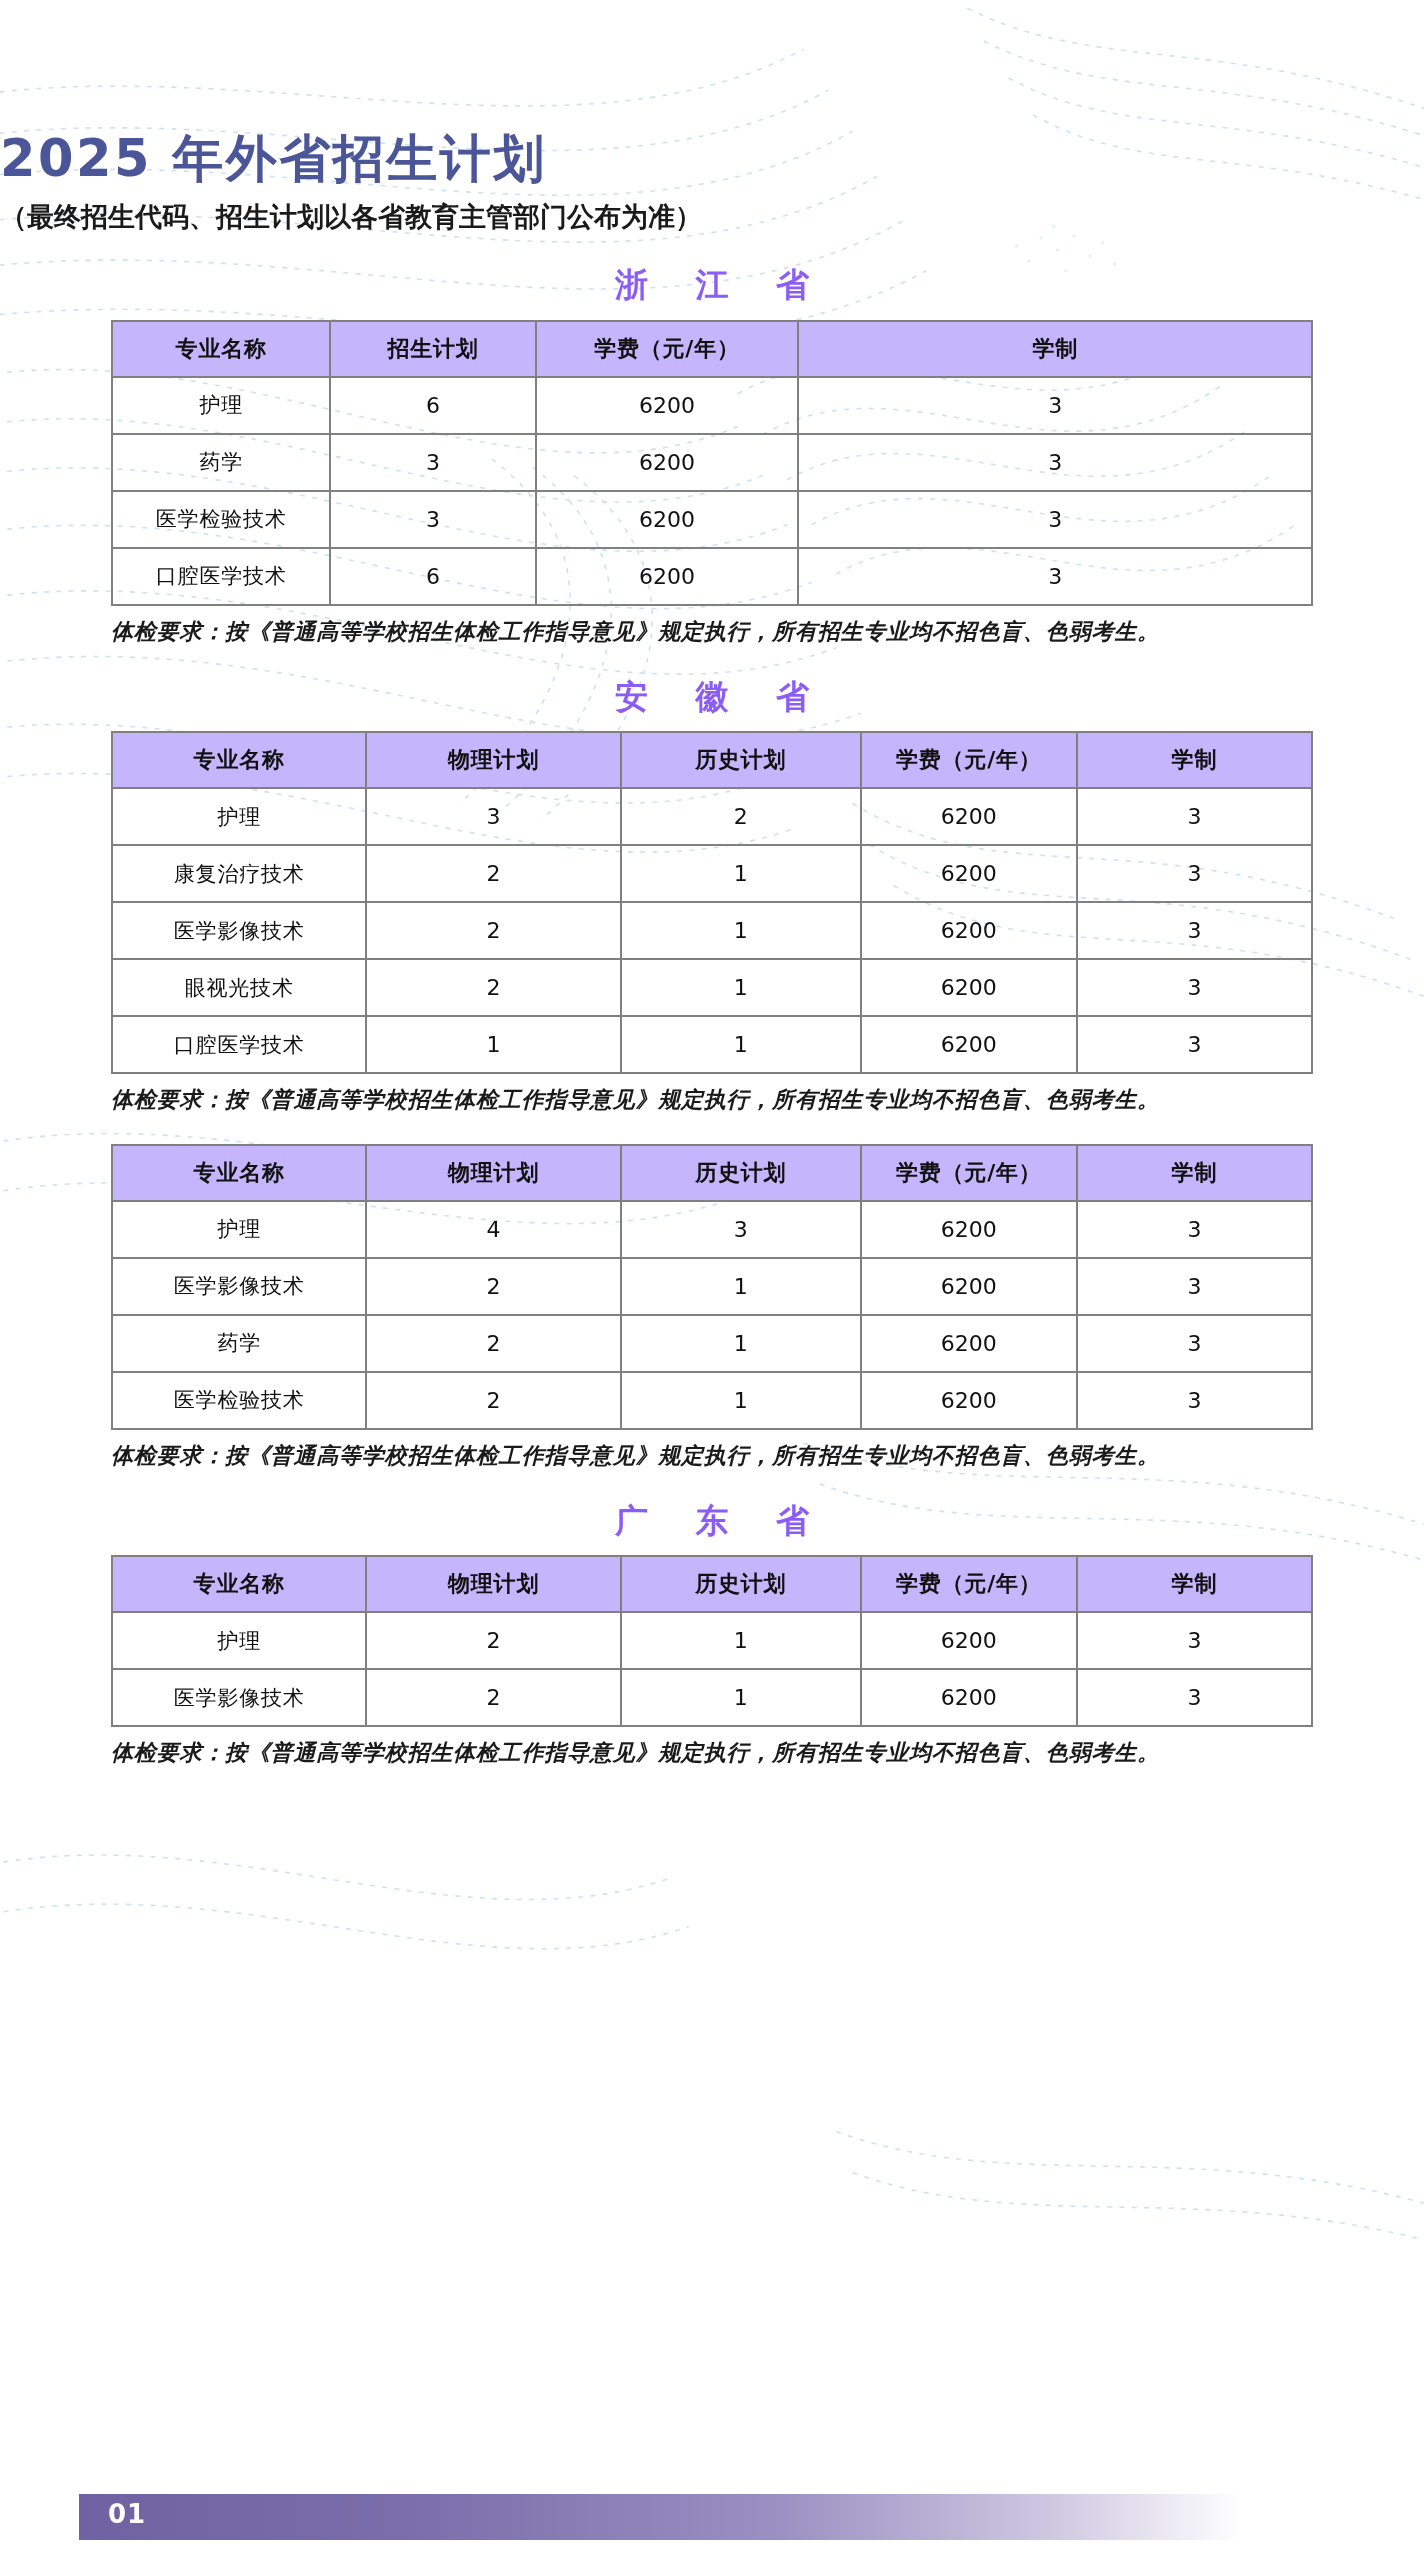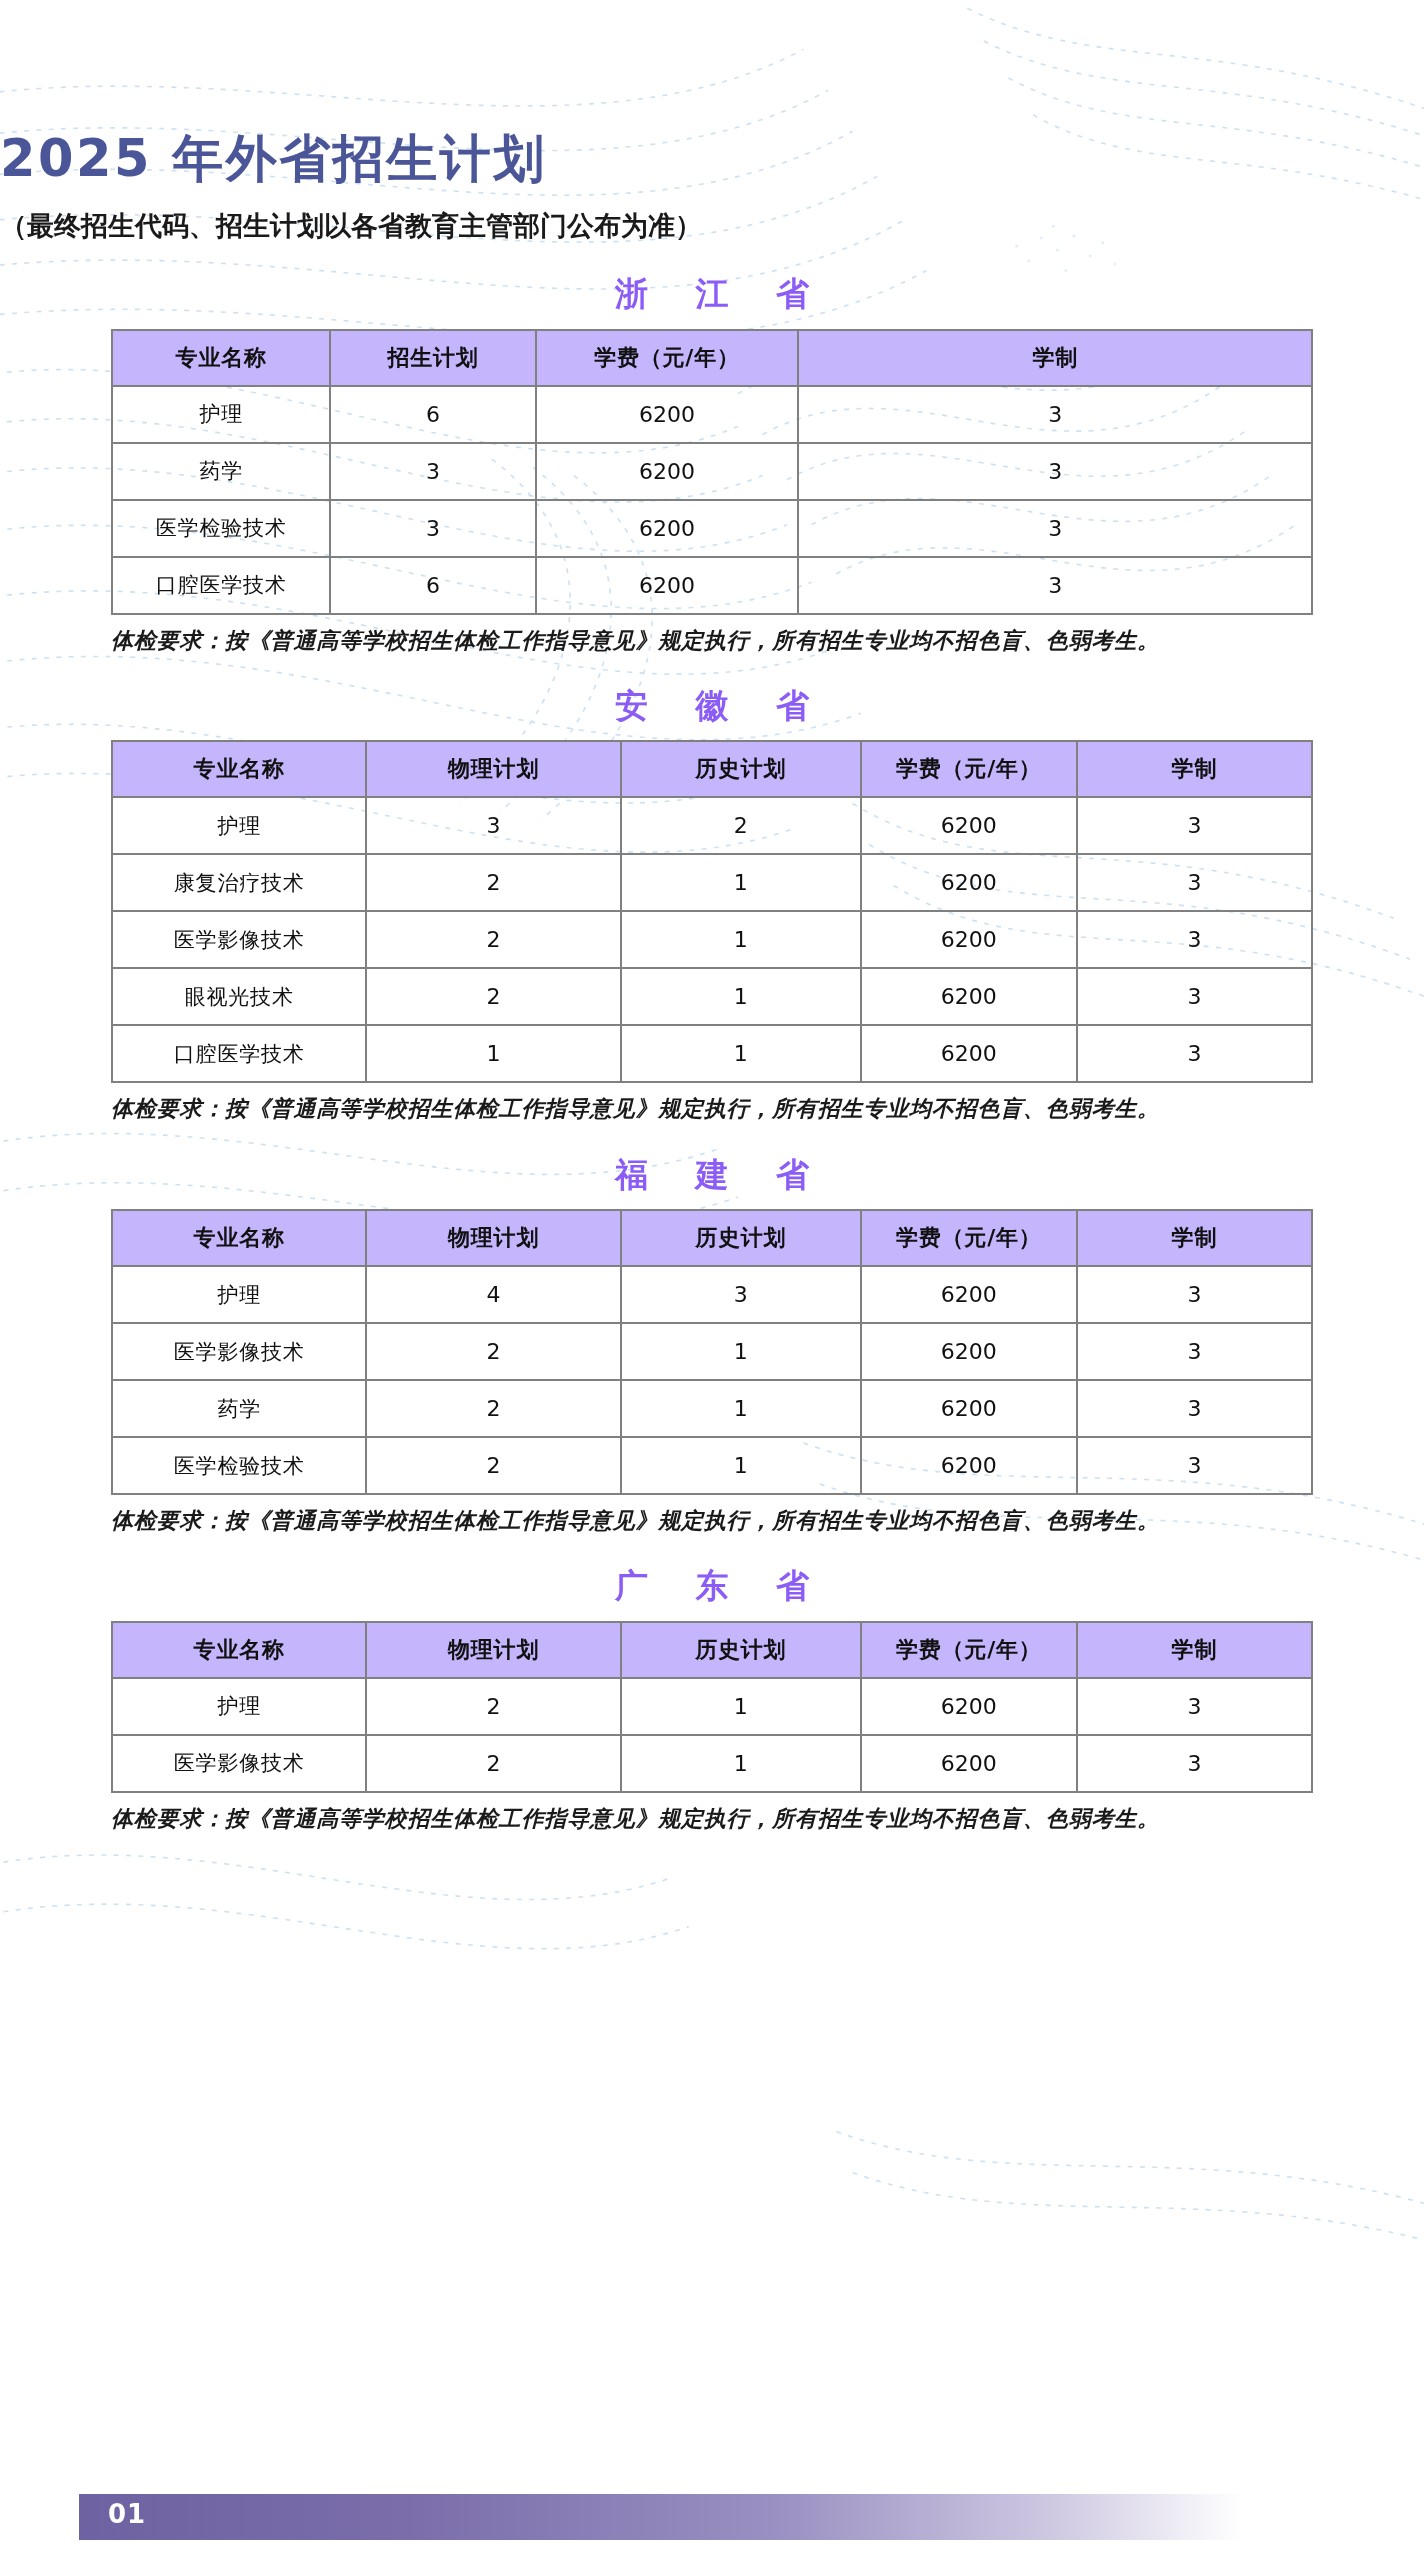--- a/index.html
+++ b/index.html
@@ -45,21 +45,21 @@
     letter-spacing: 2.5px;
     line-height: 1.1;
     font-family: "DejaVu Sans", "Liberation Sans", sans-serif;
   }
 
   .sub-title {
     color: #1a1a1a;
     font-size: 27px;
     font-weight: bold;
     letter-spacing: 0px;
-    margin-top: 21px;
+    margin-top: 12px;
     font-family: "DejaVu Sans", "Liberation Sans", sans-serif;
   }
 
   .province-section {
     margin-top: 28px;
   }
 
   .province-heading {
     text-align: center;
     color: #8b5cf6;
@@ -315,21 +315,20 @@
                 <td class="num">1</td>
                 <td class="num">1</td>
                 <td class="num">6200</td>
                 <td class="num">3</td>
               </tr>
             </tbody>
           </table>
           <div class="note">体检要求：按《普通高等学校招生体检工作指导意见》规定执行，所有招生专业均不招色盲、色弱考生。</div>
         </div>
         <div class="province-section">
-          <div class="province-heading">福 建 省</div>
           <table class="plan-table">
             <colgroup>
               <col style="width: 21.2%;">
               <col style="width: 21.2%;">
               <col style="width: 20%;">
               <col style="width: 18%;">
               <col style="width: 19.6%;">
             </colgroup>
             <thead>
               <tr>

